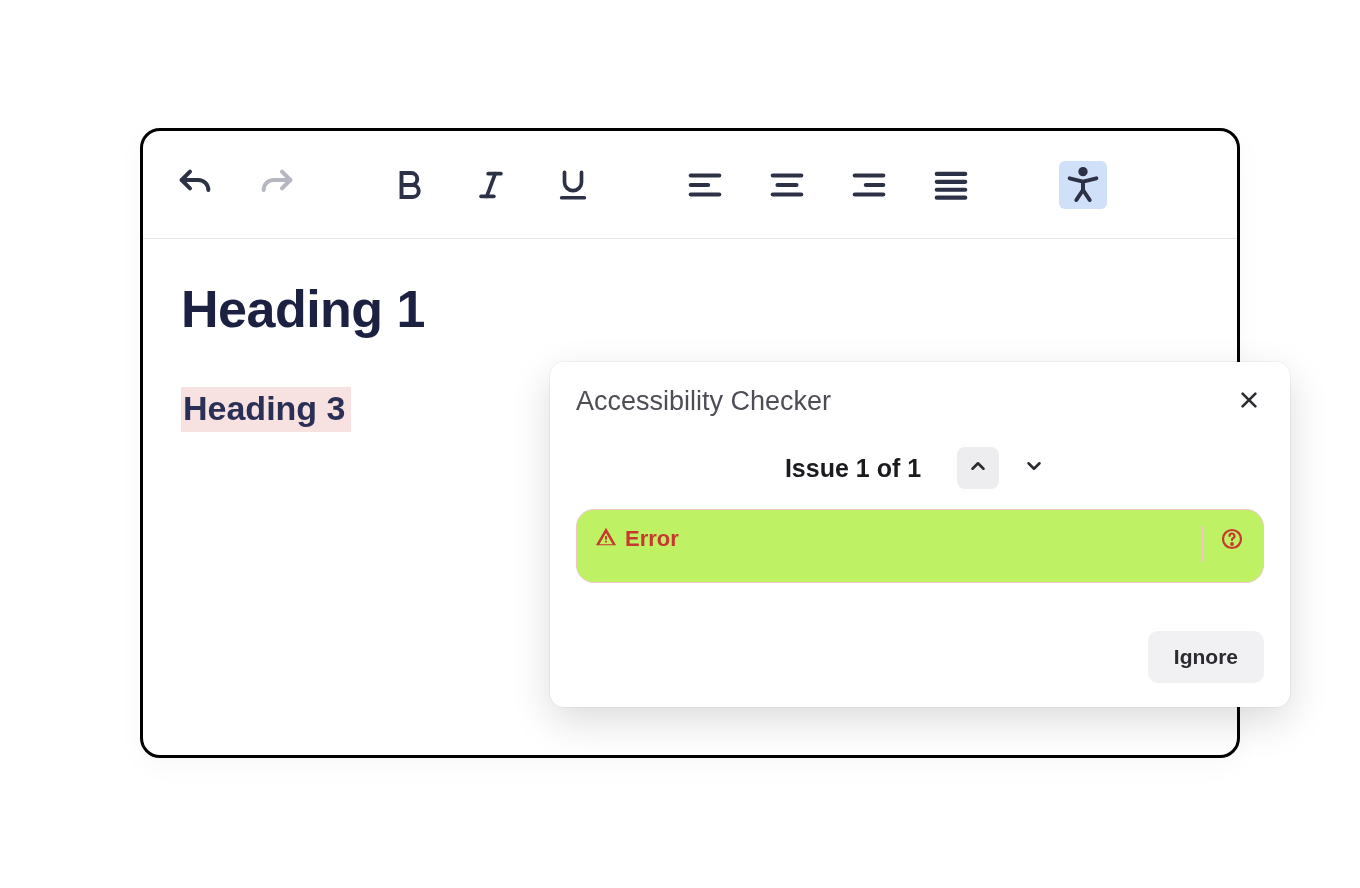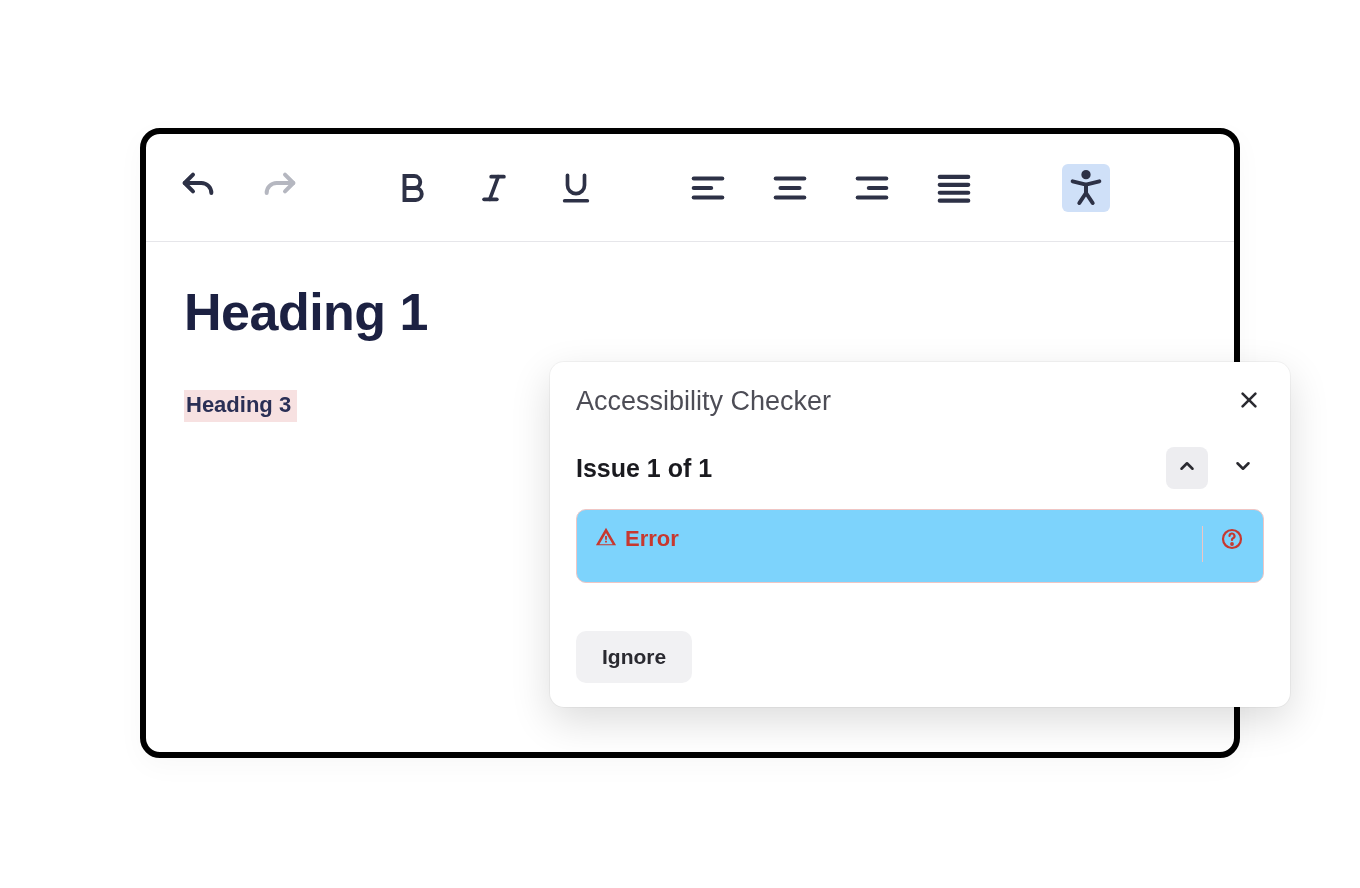--- a/index.html
+++ b/index.html
@@ -10,21 +10,21 @@
       height: 888px;
       position: relative;
     }
     .editor-frame {
       position: absolute;
       left: 140px;
       top: 128px;
       width: 1100px;
       height: 630px;
       background: #ffffff;
-      border: 6px solid #000000;
+      border: 3px solid #000000;
       border-radius: 20px;
       box-shadow: 0 8px 28px rgba(0,0,0,0.03);
       overflow: hidden;
     }
     .toolbar {
       height: 108px;
       display: flex;
       align-items: center;
       padding: 0 28px;
       border-bottom: 1.5px solid #e6e6ea;
@@ -55,21 +55,21 @@
     }
     .h1-text {
       font-size: 52px;
       font-weight: 800;
       color: #1c2142;
       letter-spacing: -0.5px;
       margin-bottom: 48px;
     }
     .h3-text {
       display: inline-block;
-      font-size: 22px;
+      font-size: 34px;
       font-weight: 700;
       color: #2a2f55;
       background: #f7e1e1;
       padding: 2px 6px 4px 2px;
       text-align: center;
     }
 
     .checker-panel {
       position: absolute;
       left: 550px;
@@ -92,41 +92,41 @@
       color: #4d4d56;
     }
     .close-btn {
       width: 30px; height: 30px;
       display:flex; align-items:center; justify-content:center;
       cursor:pointer;
     }
     .issue-row {
       display:flex;
       align-items:center;
-      justify-content: space-between;
+      justify-content: center;
       margin-bottom: 20px;
       gap: 36px;
     }
     .issue-text {
       font-size: 25px;
       font-weight: 700;
       color: #1a1a1f;
     }
     .nav-btns { display:flex; gap: 14px; }
     .nav-btn {
       width: 42px; height: 42px;
       border-radius: 8px;
       display:flex; align-items:center; justify-content:center;
       cursor:pointer;
     }
     .nav-btn.prev { background: #ededf0; }
     .error-card {
       border: 1.5px solid #efc6c4;
-      background: #7dd3fc;
-      border-radius: 10px;
+      background: #bef264;
+      border-radius: 18px;
       padding: 16px 18px 20px 18px;
       display:flex;
       gap: 18px;
     }
     .error-main { flex: 1; }
     .error-label-row {
       display:flex; align-items:center; gap: 8px;
       margin-bottom: 10px;
     }
     .error-label {
@@ -146,21 +146,21 @@
       align-items:flex-start;
       padding-top: 2px;
     }
     .help-btn {
       width: 26px; height: 26px;
       display:flex; align-items:center; justify-content:center;
       cursor:pointer;
     }
     .checker-footer {
       display:flex;
-      justify-content:flex-start;
+      justify-content:flex-end;
       gap: 16px;
       margin-top: 48px;
     }
     .btn {
       height: 52px;
       padding: 0 26px;
       border-radius: 10px;
       font-size: 21px;
       font-weight: 600;
       display:flex;

